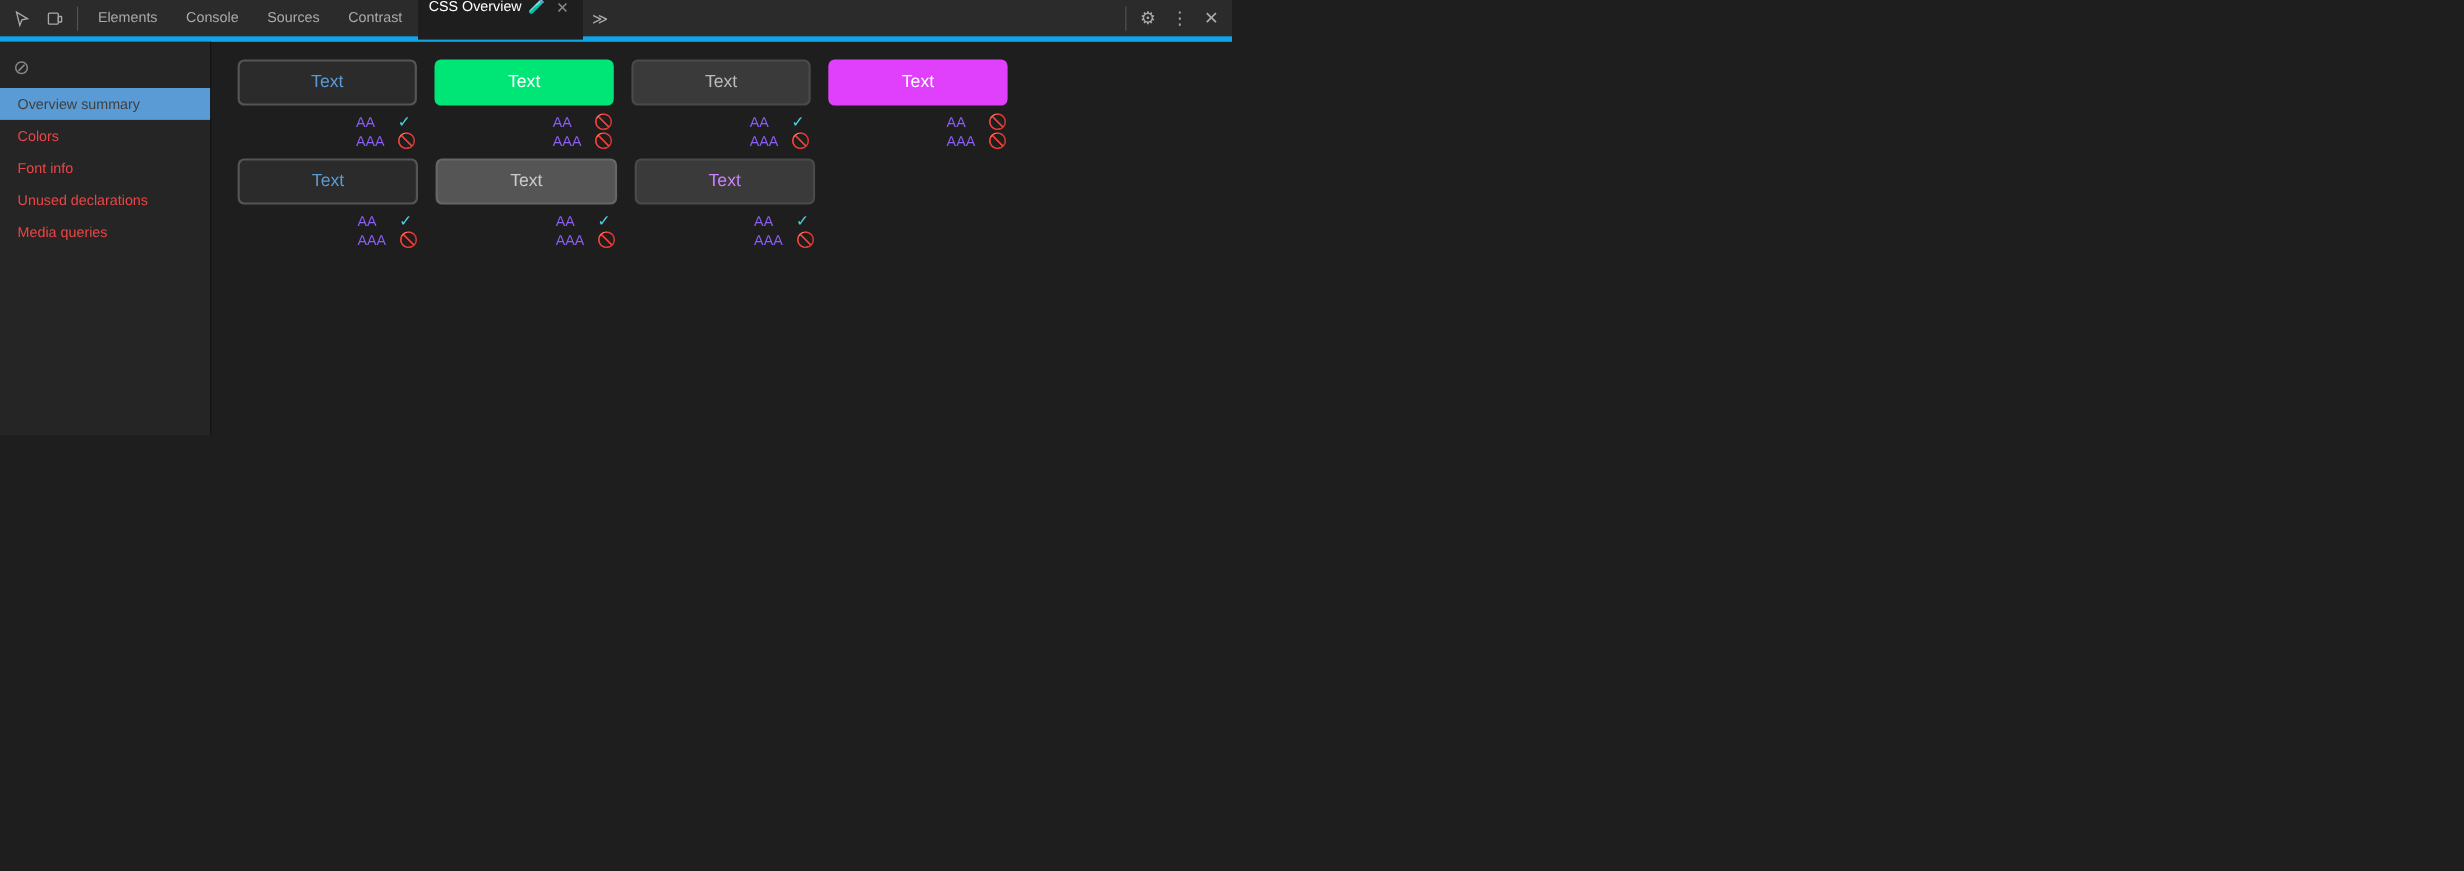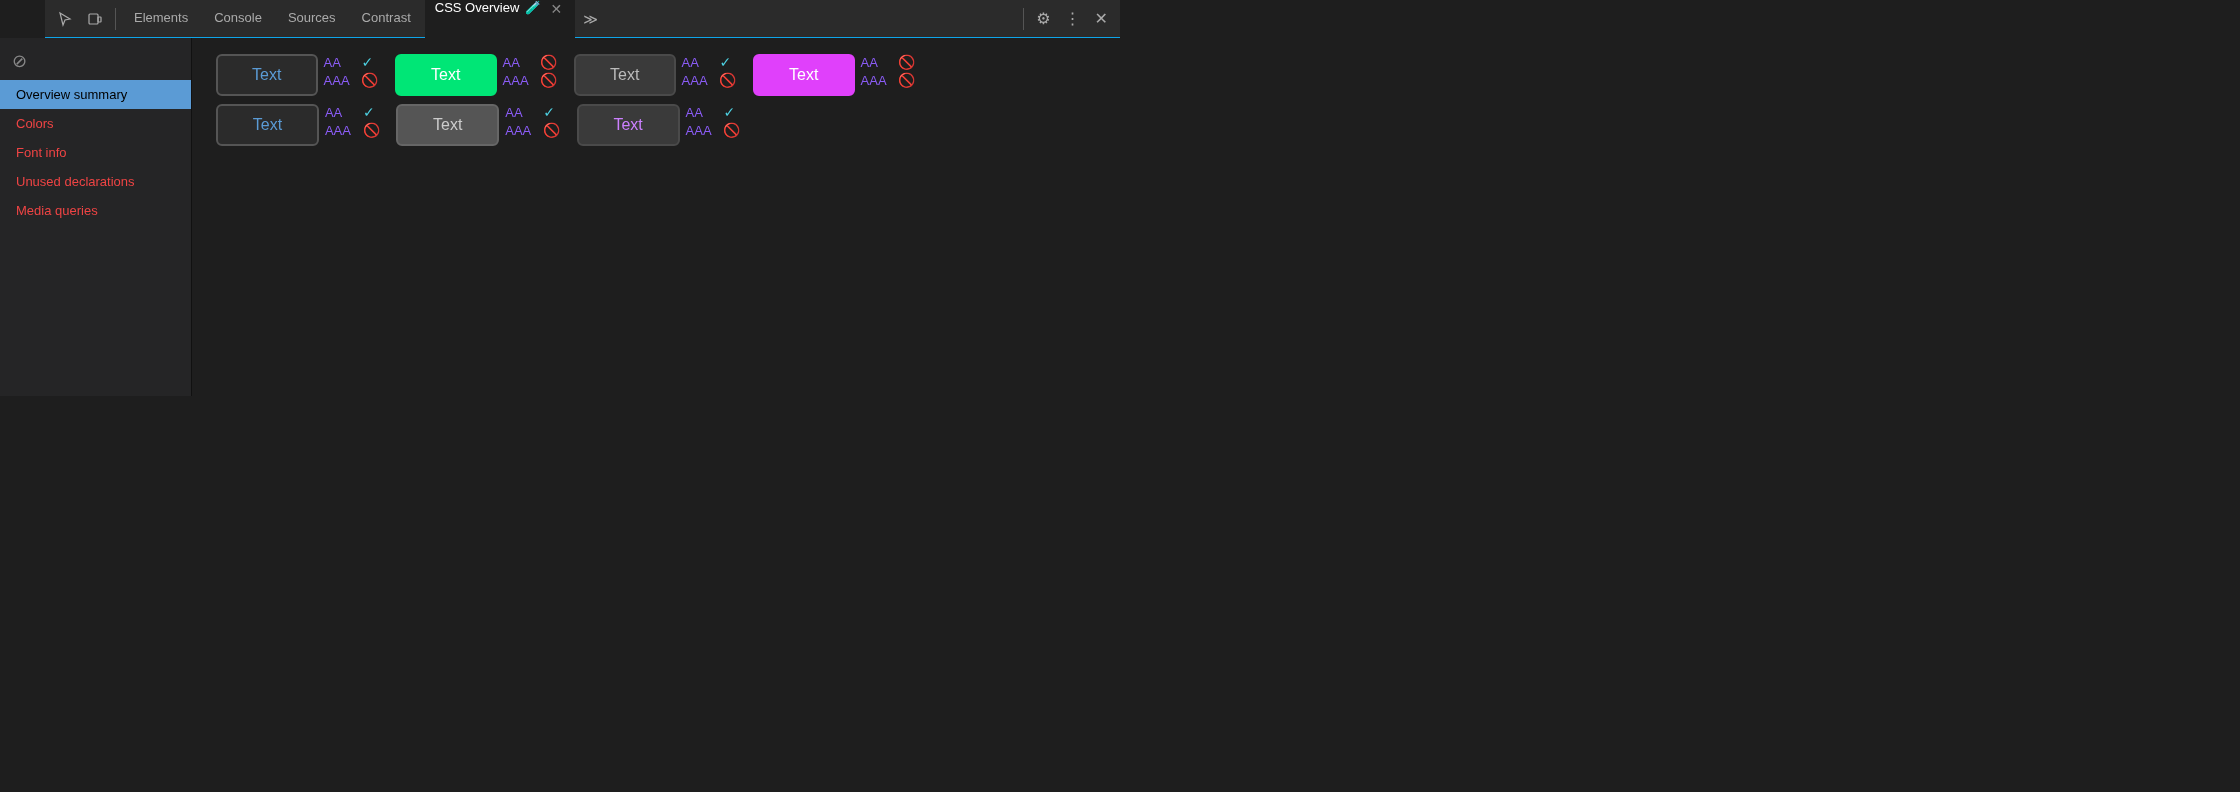--- a/index.html
+++ b/index.html
@@ -11,25 +11,24 @@
       width: 1120px;
       height: 396px;
       overflow: hidden;
     }
 
     
     .toolbar {
       display: flex;
       align-items: center;
       background: #2b2b2b;
-      border-bottom: 1px solid #0ea5e9;
+      border-bottom: 5px solid #0ea5e9;
       height: 38px;
       padding: 0 6px;
       gap: 2px;
-      margin-left: 45px;
     }
     .toolbar-icon-btn {
       background: none;
       border: none;
       color: #aaa;
       cursor: pointer;
       padding: 4px 6px;
       border-radius: 3px;
       display: flex;
       align-items: center;
@@ -110,21 +109,21 @@
       color: #888;
     }
     .sidebar-item {
       padding: 7px 16px;
       cursor: pointer;
       color: #ef4444;
       font-size: 13px;
     }
     .sidebar-item.active {
       background: #5b9bd5;
-      color: #000000;
+      color: #404040;
     }
 
     
     .content {
       flex: 1;
       padding: 16px 24px;
       overflow: auto;
     }
     .contrast-title {
       font-size: 16px;
@@ -142,22 +141,23 @@
     .contrast-grid-row2 {
       display: grid;
       grid-template-columns: repeat(3, 1fr);
       gap: 20px 16px;
       max-width: 525px;
       margin-top: 8px;
     }
 
     .contrast-item {
       display: flex;
-      flex-direction: row;
+      flex-direction: column;
       gap: 6px;
+      align-items: flex-end;
     }
 
     .contrast-btn {
       border-radius: 6px;
       border: none;
       padding: 10px 18px;
       font-size: 16px;
       font-weight: 500;
       cursor: pointer;
       text-align: center;

